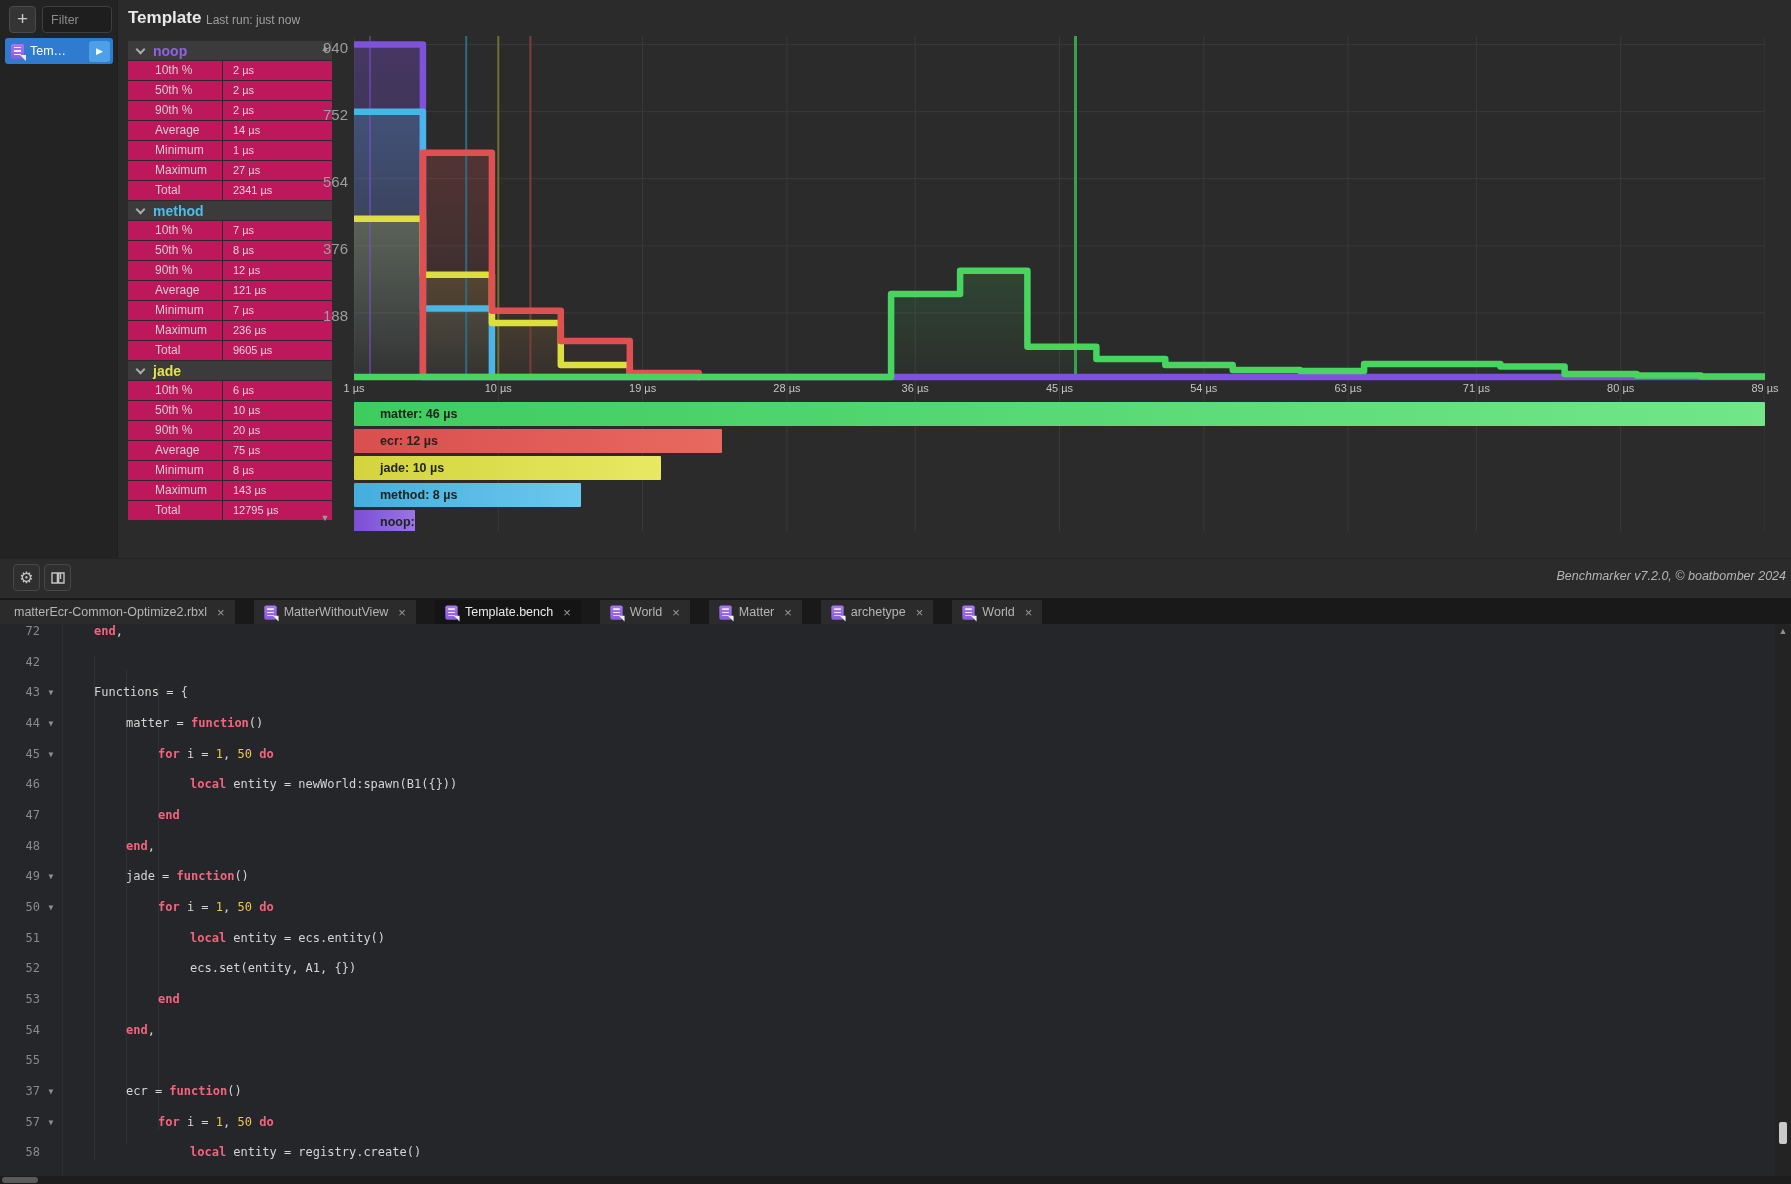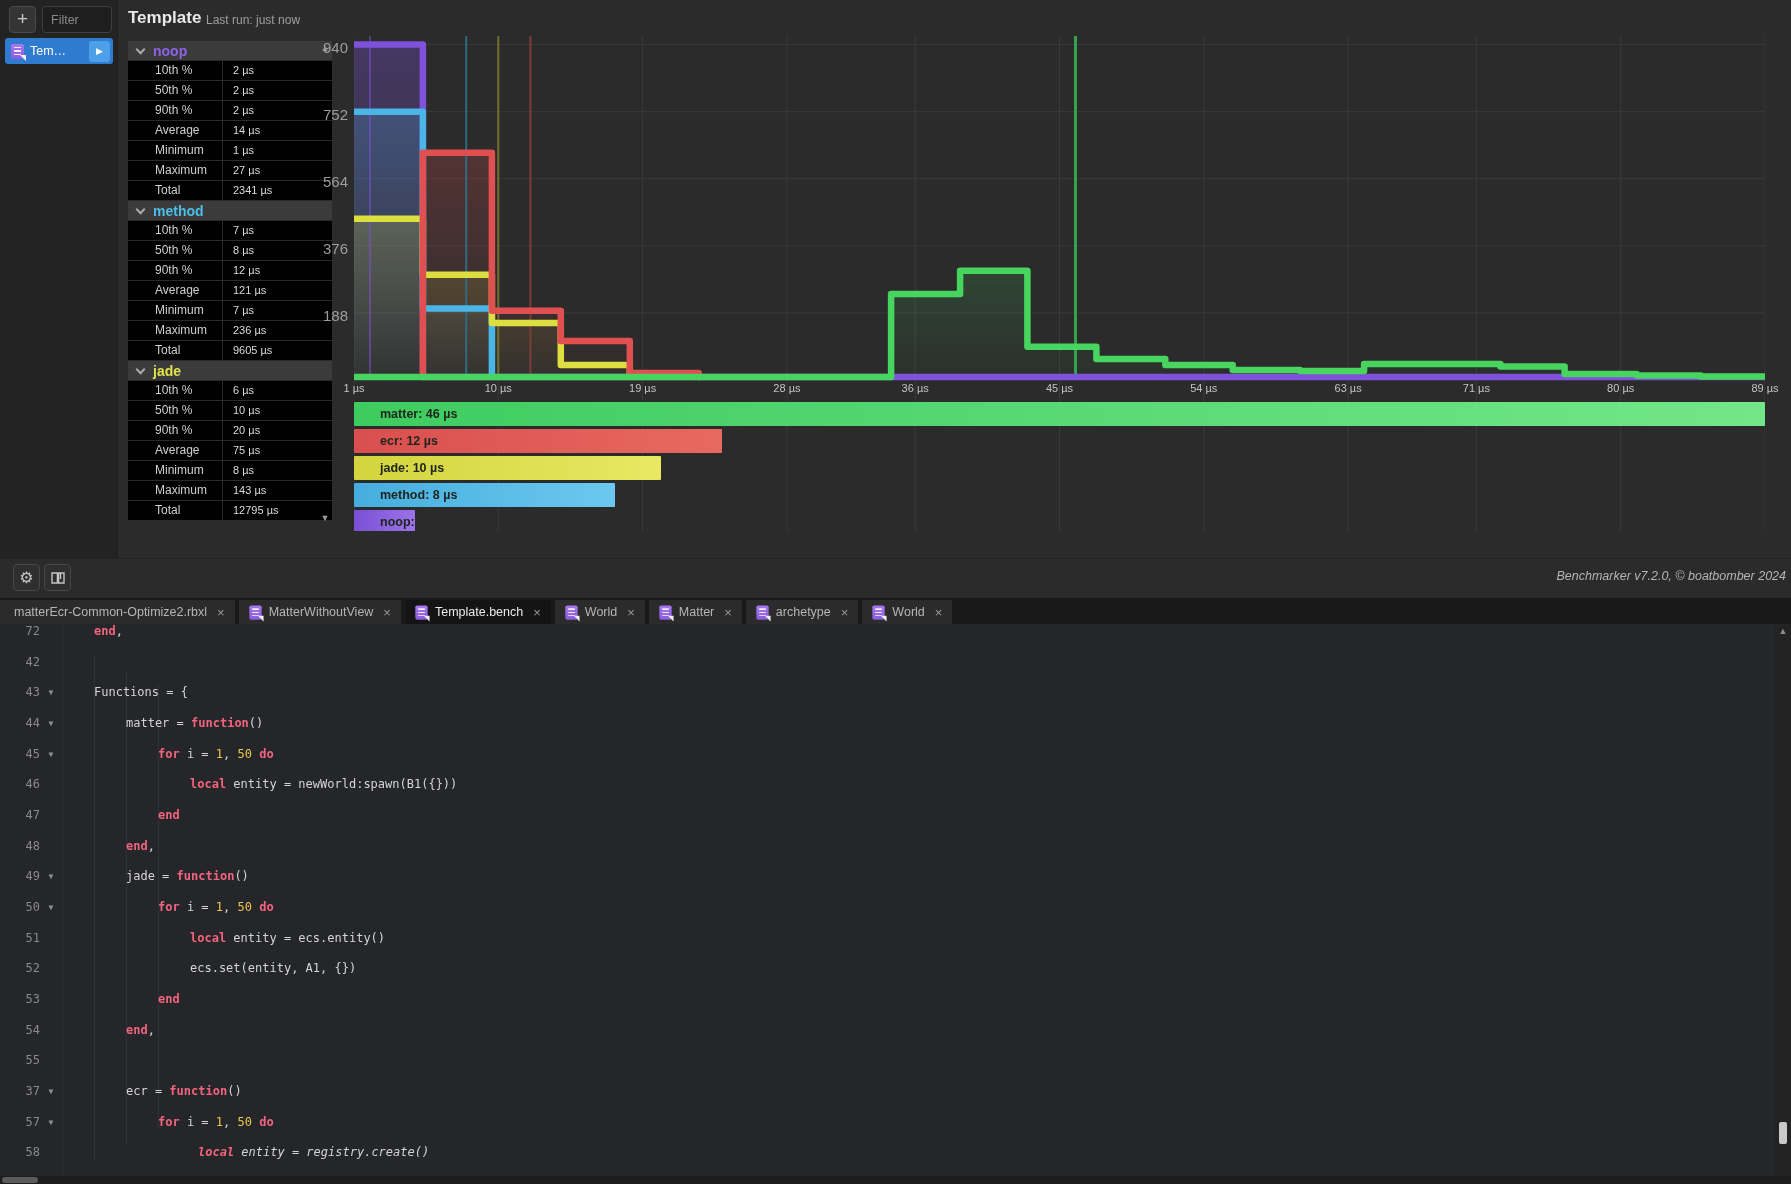--- a/index.html
+++ b/index.html
@@ -26,21 +26,21 @@
 
   
   #hdr-title { position:absolute; left:128px; top:8px; font-size:17px; font-weight:bold; color:#e9e9e9; }
   #hdr-lastrun { position:absolute; left:206px; top:13px; font-size:12px; color:#9f9f9f; }
 
   
   #stats-panel { position:absolute; left:128px; top:41px; width:204px; height:490px; overflow:hidden; }
   .sec-hdr { height:20px; background:#3b3b3b; border-bottom:1px solid #2a2a2a; display:flex; align-items:center; }
   .chev { width:7px; height:7px; border-left:2px solid #aaa; border-bottom:2px solid #aaa; transform:rotate(-45deg); margin:0 9px 3px 9px; }
   .sec-name { font-size:14px; font-weight:bold; }
-  .st-row { height:20px; border-bottom:1px solid #2a2a2a; display:flex; background:#000000; }
+  .st-row { height:20px; border-bottom:1px solid #2a2a2a; display:flex; background:#be185d; }
   .st-lab { width:94px; padding-left:27px; font-size:12px; color:#cfcfcf; line-height:19px; }
   .st-val { flex:1; border-left:1px solid #2a2a2a; padding-left:10px; font-size:11px; color:#dadada; line-height:19px; }
   .scroll-arrow { position:absolute; font-size:9px; color:#9a9a9a; width:14px; text-align:center; }
 
   
   #y-labels div { position:absolute; width:26px; text-align:right; font-size:15px; color:#9e9e9e; }
   #chart-wrap { position:absolute; left:354px; top:36px; width:1411px; height:495px; }
   #chart-svg { position:absolute; left:0; top:0; width:1411px; height:495px; display:block; }
   #x-labels { position:absolute; left:354px; top:382px; width:1411px; height:14px; }
   #x-labels div { position:absolute; transform:translateX(-50%); font-size:11px; color:#c4c4c4; white-space:nowrap; }
@@ -50,21 +50,21 @@
 
   
   #icons-row { position:absolute; left:0; top:558px; width:1791px; height:40px; background:#2b2b2b; border-top:1px solid #242424; }
   .tool-btn { position:absolute; top:5px; width:27px; height:27px; background:#2f2f2f; border:1px solid #474747; border-radius:4px; color:#c4c4c4; text-align:center; }
   #gear-btn { left:13px; font-size:16px; line-height:25px; }
   #book-btn { left:44px; }
   #credit { position:absolute; right:5px; top:10px; font-size:12.5px; font-style:italic; color:#b5b5b5; }
 
   
   #tabbar { position:absolute; left:0; top:598px; width:1791px; height:26px; background:#191919; display:flex; align-items:flex-end; }
-  .tab { height:24px; background:#2b2b2c; margin-right:4px; display:flex; align-items:center; padding:12px 10px; }
+  .tab { height:24px; background:#2b2b2c; margin-right:19px; display:flex; align-items:center; padding:12px 10px; }
   .tab.active { background:#141415; }
   .tab .tlbl { font-size:12.5px; color:#b5b5b5; margin:0 4px; white-space:nowrap; }
   .tab.active .tlbl { color:#e9e9e9; }
   .tab .tclose { font-size:13px; color:#9a9a9a; margin-left:6px; }
   .tab .script-icon { margin-left:0; margin-right:3px; transform:scale(.95); }
 
   
   #editor { position:absolute; left:0; top:624px; width:1775px; height:552px; background:#252629; overflow:hidden; font-family:"DejaVu Sans Mono", monospace; }
   .cline { position:relative; height:15.333px; white-space:pre; font-size:12px; line-height:15.333px; color:#d4d4d4; }
   .lnum { position:absolute; left:0; width:40px; text-align:right; color:#8a8a8a; }
@@ -280,21 +280,21 @@
       <div style="left: 849.807px;">54 µs</div>
       <div style="left: 994.114px;">63 µs</div>
       <div style="left: 1122.39px;">71 µs</div>
       <div style="left: 1266.69px;">80 µs</div>
       <div style="left: 1411px;">89 µs</div>
     </div>
   <div id="legend">
       <div class="lg-bar" style="top: 0px; width: 1411px; background: linear-gradient(90deg, rgb(62, 204, 95), rgb(114, 230, 137));"><span>matter: 46 µs</span></div>
       <div class="lg-bar" style="top: 27px; width: 368px; background: linear-gradient(90deg, rgb(217, 79, 79), rgb(232, 105, 95));"><span>ecr: 12 µs</span></div>
       <div class="lg-bar" style="top: 54px; width: 307px; background: linear-gradient(90deg, rgb(211, 212, 61), rgb(232, 232, 99));"><span>jade: 10 µs</span></div>
-      <div class="lg-bar" style="top: 81px; width: 261px; background: linear-gradient(90deg, rgb(69, 174, 222), rgb(108, 200, 238));"><span>method: 8 µs</span></div>
+      <div class="lg-bar" style="top: 81px; width: 227px; background: linear-gradient(90deg, rgb(69, 174, 222), rgb(108, 200, 238));"><span>method: 8 µs</span></div>
       <div class="lg-bar" style="top: 108px; width: 61px; background: linear-gradient(90deg, rgb(122, 79, 212), rgb(154, 116, 232));"><span>noop: 2 µs</span></div>
     </div>
 
   <div id="icons-row">
     <div id="gear-btn" class="tool-btn"><span>⚙</span></div>
     <div id="book-btn" class="tool-btn">
       <svg width="16" height="16" viewBox="0 0 16 16" style="margin-top:5px">
         <path d="M2 3 L7.4 3 L7.4 13 L2 13 Z M8.6 3 L14 3 L14 13 L8.6 13 Z" fill="none" stroke="#c4c4c4" stroke-width="1.4"></path>
         <line x1="10.5" y1="3" x2="10.5" y2="9" stroke="#c4c4c4" stroke-width="1.4"></line>
       </svg>
@@ -354,21 +354,21 @@
       <div class="cline" style="top: 107.331px;"><span class="lnum">48</span><span class="ctext" style="left: 126px;"><span class="tk-k">end</span><span>,</span></span></div>
       <div class="cline" style="top: 122.664px;"><span class="lnum">49</span><span class="fold">▼</span><span class="ctext" style="left: 126px;"><span>jade = </span><span class="tk-k">function</span><span>()</span></span></div>
       <div class="cline" style="top: 137.997px;"><span class="lnum">50</span><span class="fold">▼</span><span class="ctext" style="left: 158px;"><span class="tk-k">for</span><span> i = </span><span class="tk-n">1</span><span>, </span><span class="tk-n">50</span><span> </span><span class="tk-k">do</span></span></div>
       <div class="cline" style="top: 153.33px;"><span class="lnum">51</span><span class="ctext" style="left: 190px;"><span class="tk-k">local</span><span> entity = ecs.entity()</span></span></div>
       <div class="cline" style="top: 168.663px;"><span class="lnum">52</span><span class="ctext" style="left: 190px;"><span>ecs.set(entity, A1, {})</span></span></div>
       <div class="cline" style="top: 183.996px;"><span class="lnum">53</span><span class="ctext" style="left: 158px;"><span class="tk-k">end</span></span></div>
       <div class="cline" style="top: 199.329px;"><span class="lnum">54</span><span class="ctext" style="left: 126px;"><span class="tk-k">end</span><span>,</span></span></div>
       <div class="cline" style="top: 214.662px;"><span class="lnum">55</span><span class="ctext" style="left: 126px;"></span></div>
       <div class="cline" style="top: 229.995px;"><span class="lnum">37</span><span class="fold">▼</span><span class="ctext" style="left: 126px;"><span>ecr = </span><span class="tk-k">function</span><span>()</span></span></div>
       <div class="cline" style="top: 245.328px;"><span class="lnum">57</span><span class="fold">▼</span><span class="ctext" style="left: 158px;"><span class="tk-k">for</span><span> i = </span><span class="tk-n">1</span><span>, </span><span class="tk-n">50</span><span> </span><span class="tk-k">do</span></span></div>
-      <div class="cline" style="top: 260.661px;"><span class="lnum">58</span><span class="ctext" style="left: 198px; font-style: italic;"><span class="tk-k">local</span><span> entity = registry.create()</span></span></div>
+      <div class="cline" style="top: 260.661px;"><span class="lnum">58</span><span class="ctext" style="left: 190px;"><span class="tk-k">local</span><span> entity = registry.create()</span></span></div>
       <div class="cline" style="top: 275.994px;"><span class="lnum">59</span><span class="ctext" style="left: 190px;"><span>registry:set(entity, C1, {})</span></span></div>
     </div>
 
   <div id="vscroll">
     <div class="arr">▲</div>
     <div id="vthumb"></div>
   </div>
   <div id="hscroll">
     <div id="hthumb"></div>
   </div>

